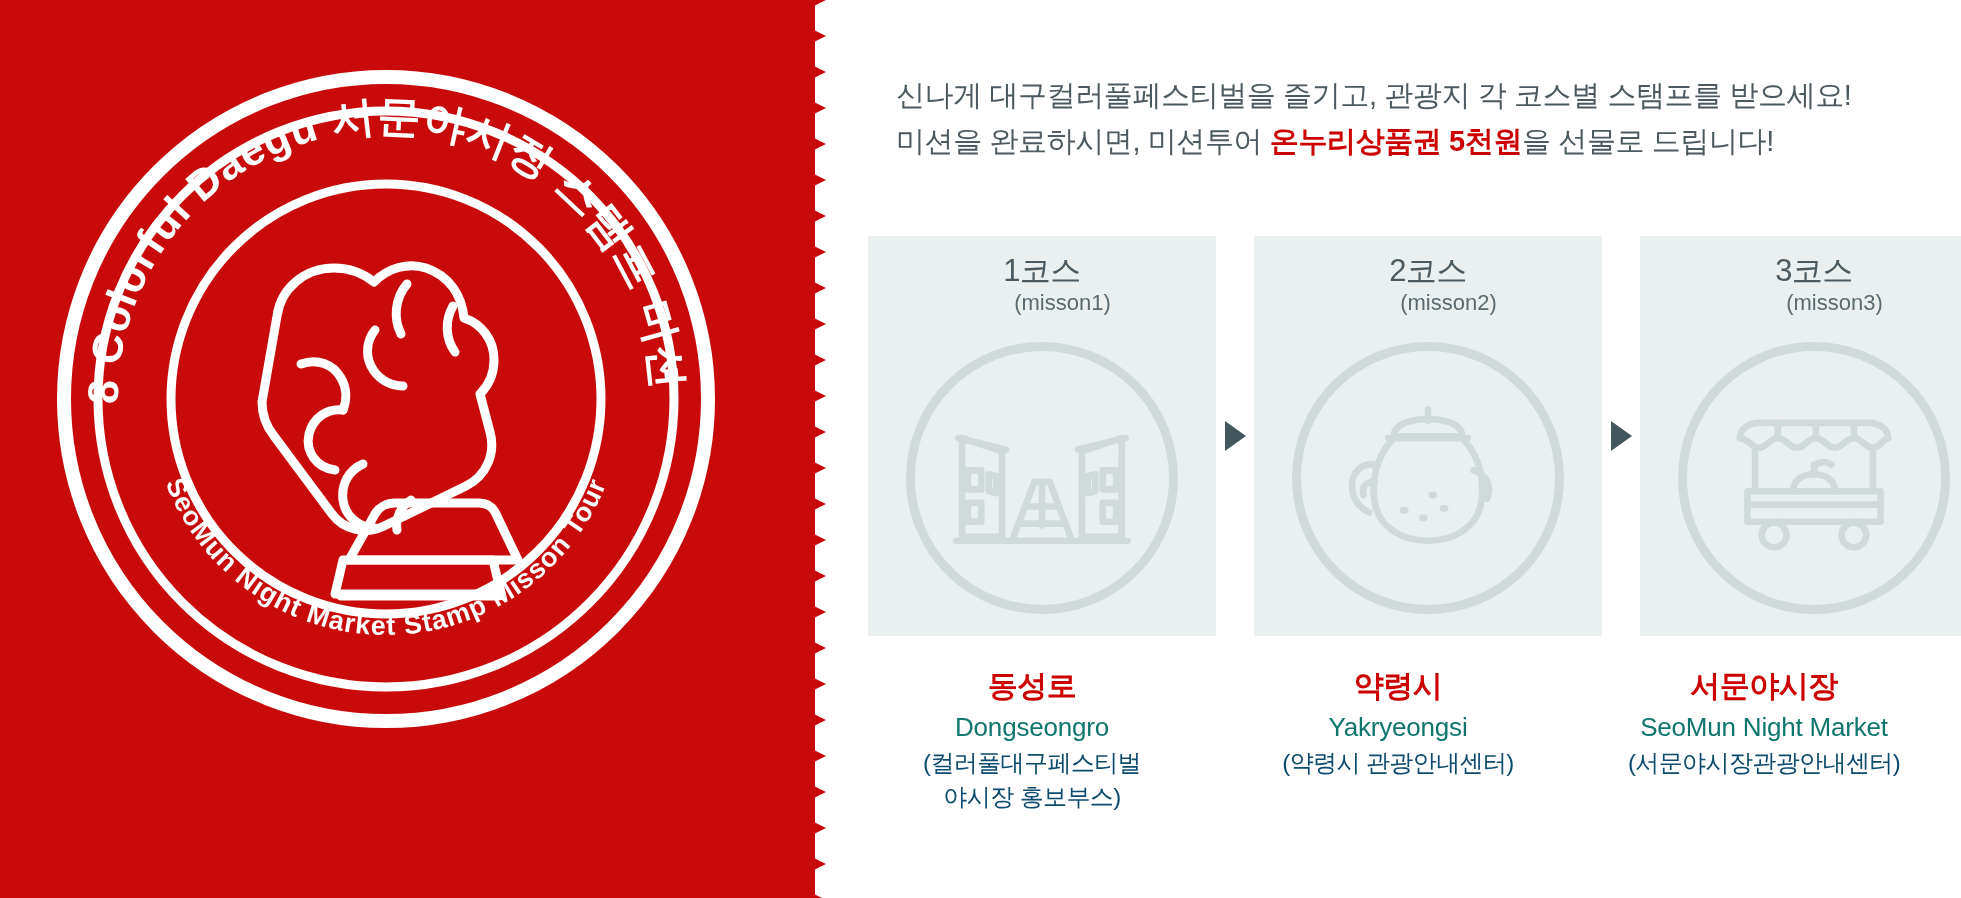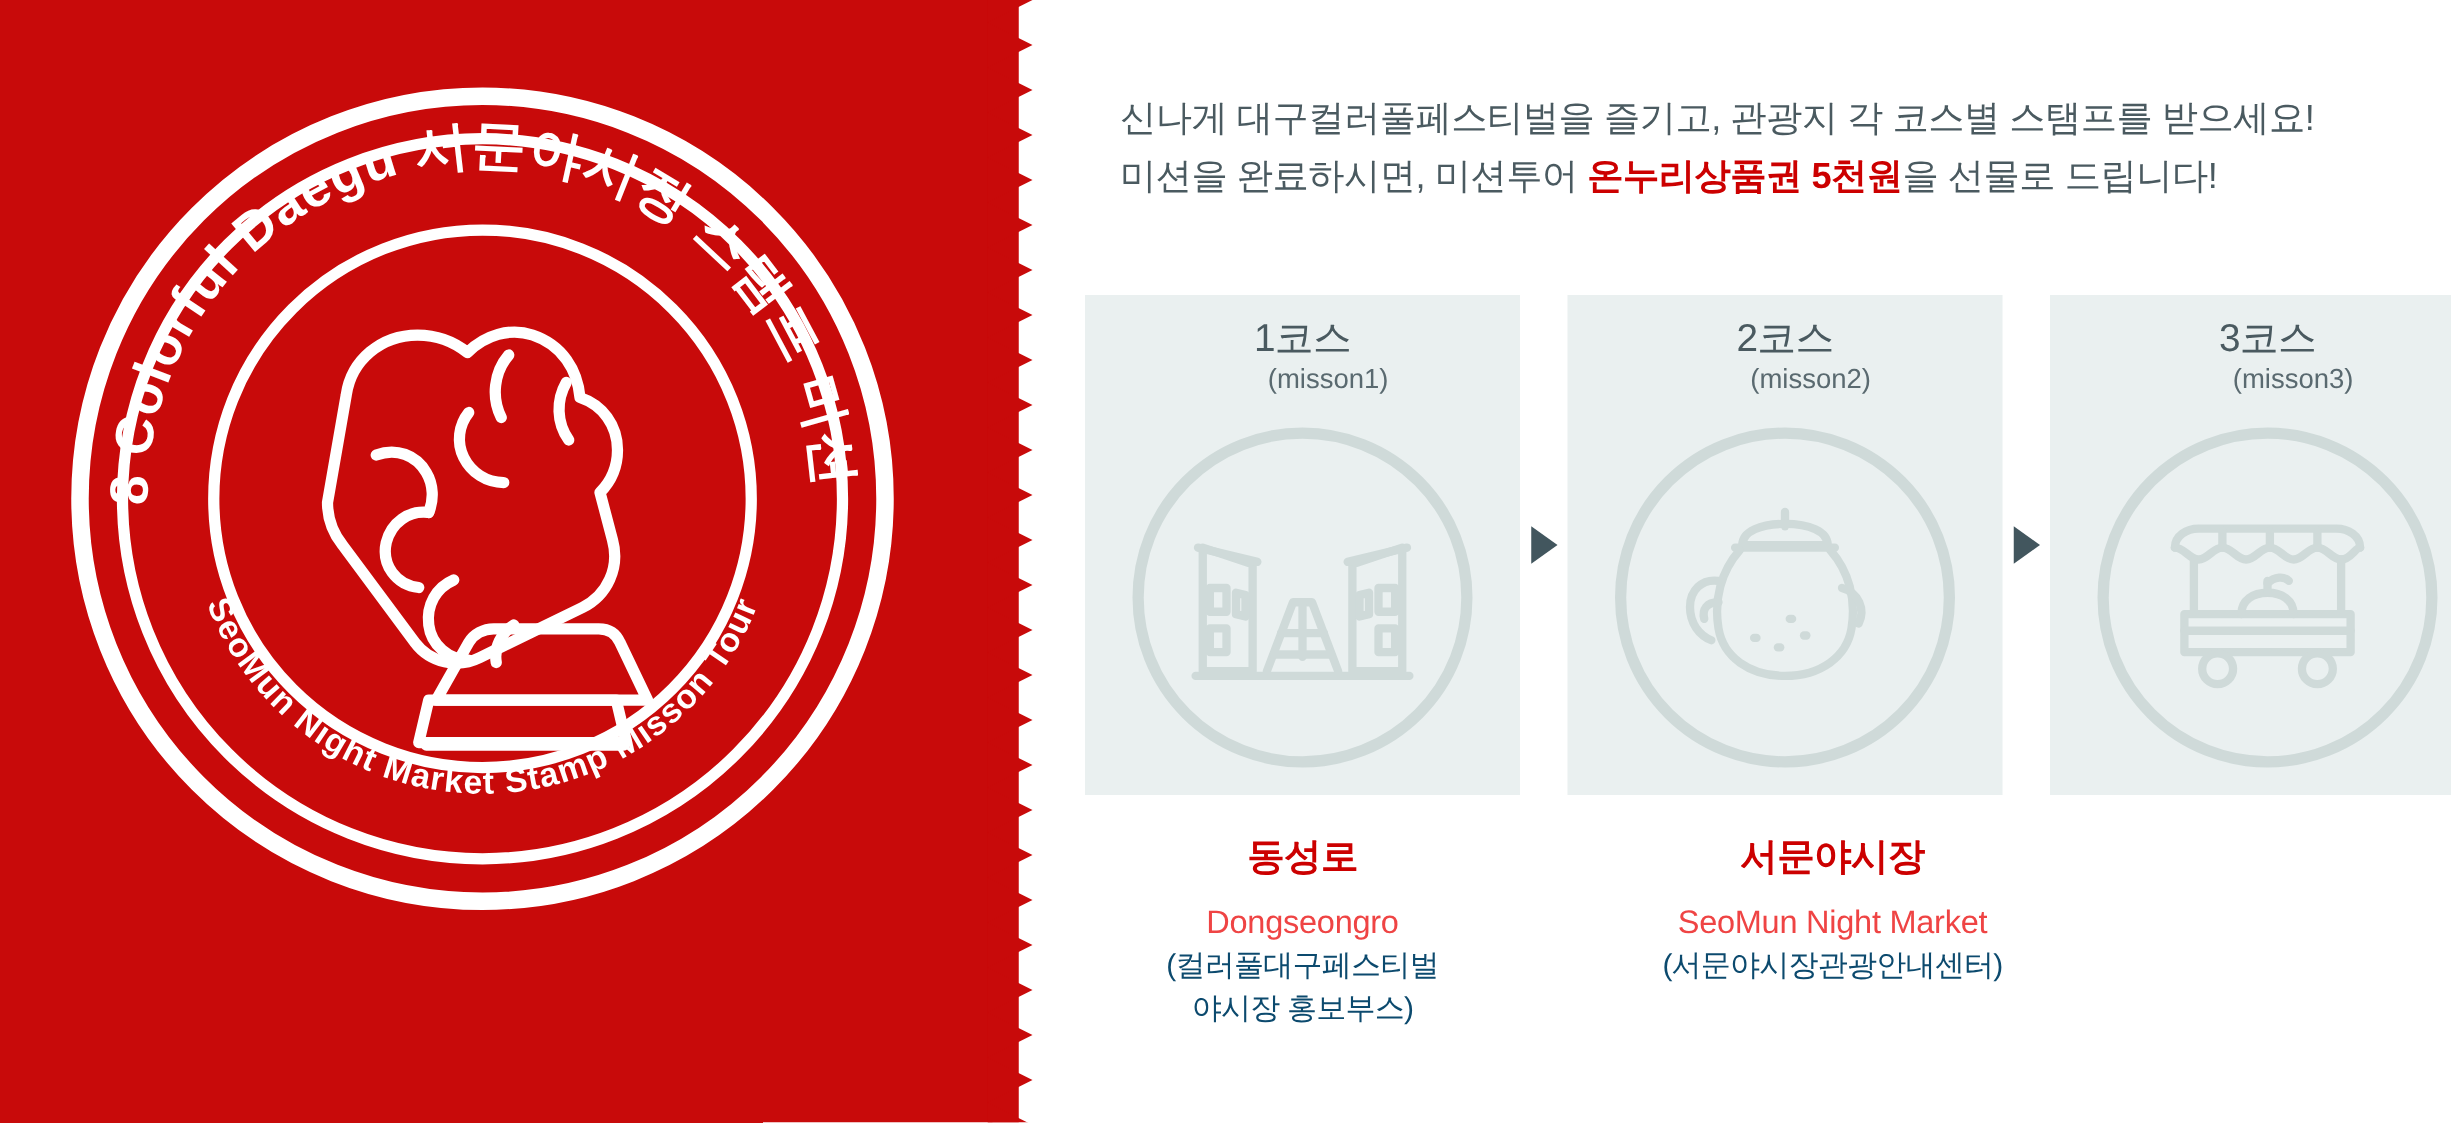--- a/index.html
+++ b/index.html
@@ -133,24 +133,23 @@
   .label-spacer { flex: 0 0 38px; }
   .lbl-ko {
     font-size: 30px;
     font-weight: bold;
     color: #cc0000;
     line-height: 44px;
     letter-spacing: -0.5px;
   }
   .lbl-en {
     font-size: 26px;
-    color: #ef4444;
+    color: #0f766e;
     line-height: 38px;
     letter-spacing: -0.2px;
-    margin-top: 10px;
   }
   .lbl-sub {
     font-size: 24px;
     color: #0c4a6e;
     line-height: 34px;
     letter-spacing: -0.6px;
     margin-top: 0;
     white-space: pre-line;
   }
 </style>
@@ -357,20 +356,25 @@
     </div>
 
     <div class="labels">
       <div class="label-col">
         <div class="lbl-ko">동성로</div>
         <div class="lbl-en">Dongseongro</div>
         <div class="lbl-sub">(컬러풀대구페스티벌
 야시장 홍보부스)</div>
       </div>
       <div class="label-spacer"></div>
+      <div class="label-col">
+        <div class="lbl-ko">약령시</div>
+        <div class="lbl-en">Yakryeongsi</div>
+        <div class="lbl-sub">(약령시 관광안내센터)</div>
+      </div>
       <div class="label-spacer"></div>
       <div class="label-col">
         <div class="lbl-ko">서문야시장</div>
         <div class="lbl-en">SeoMun Night Market</div>
         <div class="lbl-sub">(서문야시장관광안내센터)</div>
       </div>
     </div>
 
   </div>
 </div>

